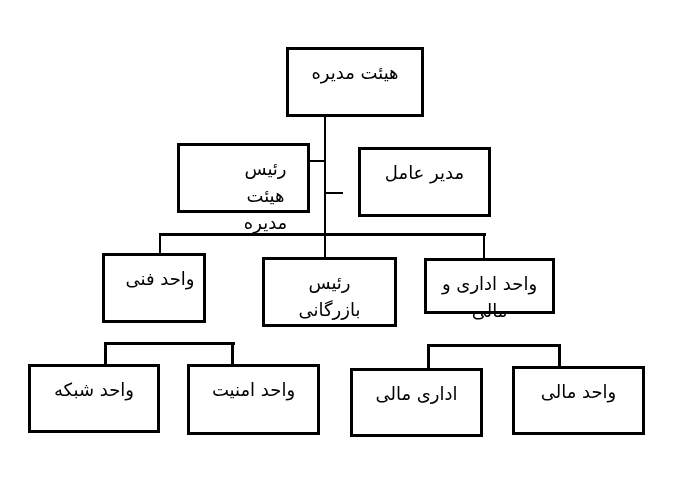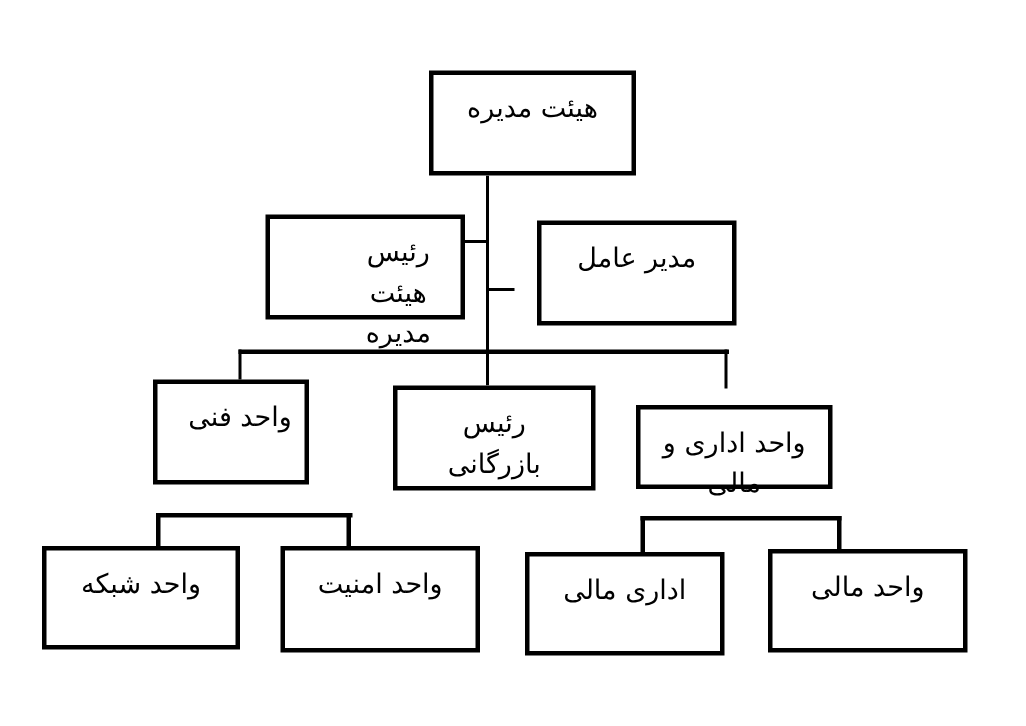--- a/index.html
+++ b/index.html
@@ -72,21 +72,21 @@
     <span class="lbl">مدیر عامل</span>
   </div>
 
   <div class="box" style="left:102px; top:253px; width:104px; height:70px;padding-left:12px;">
     <span class="lbl">واحد فنی</span>
   </div>
   <div class="box" style="left:262px; top:257px; width:135px; height:70px;">
     <span class="lbl">رئیس
 بازرگانی</span>
   </div>
-  <div class="box" style="left:424px; top:258px; width:131px; height:56px;margin-top:12px;">
+  <div class="box" style="left:424px; top:258px; width:131px; height:56px;">
     <span class="lbl">واحد اداری و
 مالی</span>
   </div>
 
   <div class="box" style="left:28px; top:364px; width:132px; height:69px;">
     <span class="lbl">واحد شبکه</span>
   </div>
   <div class="box" style="left:187px; top:364px; width:133px; height:71px;">
     <span class="lbl">واحد امنیت</span>
   </div>

